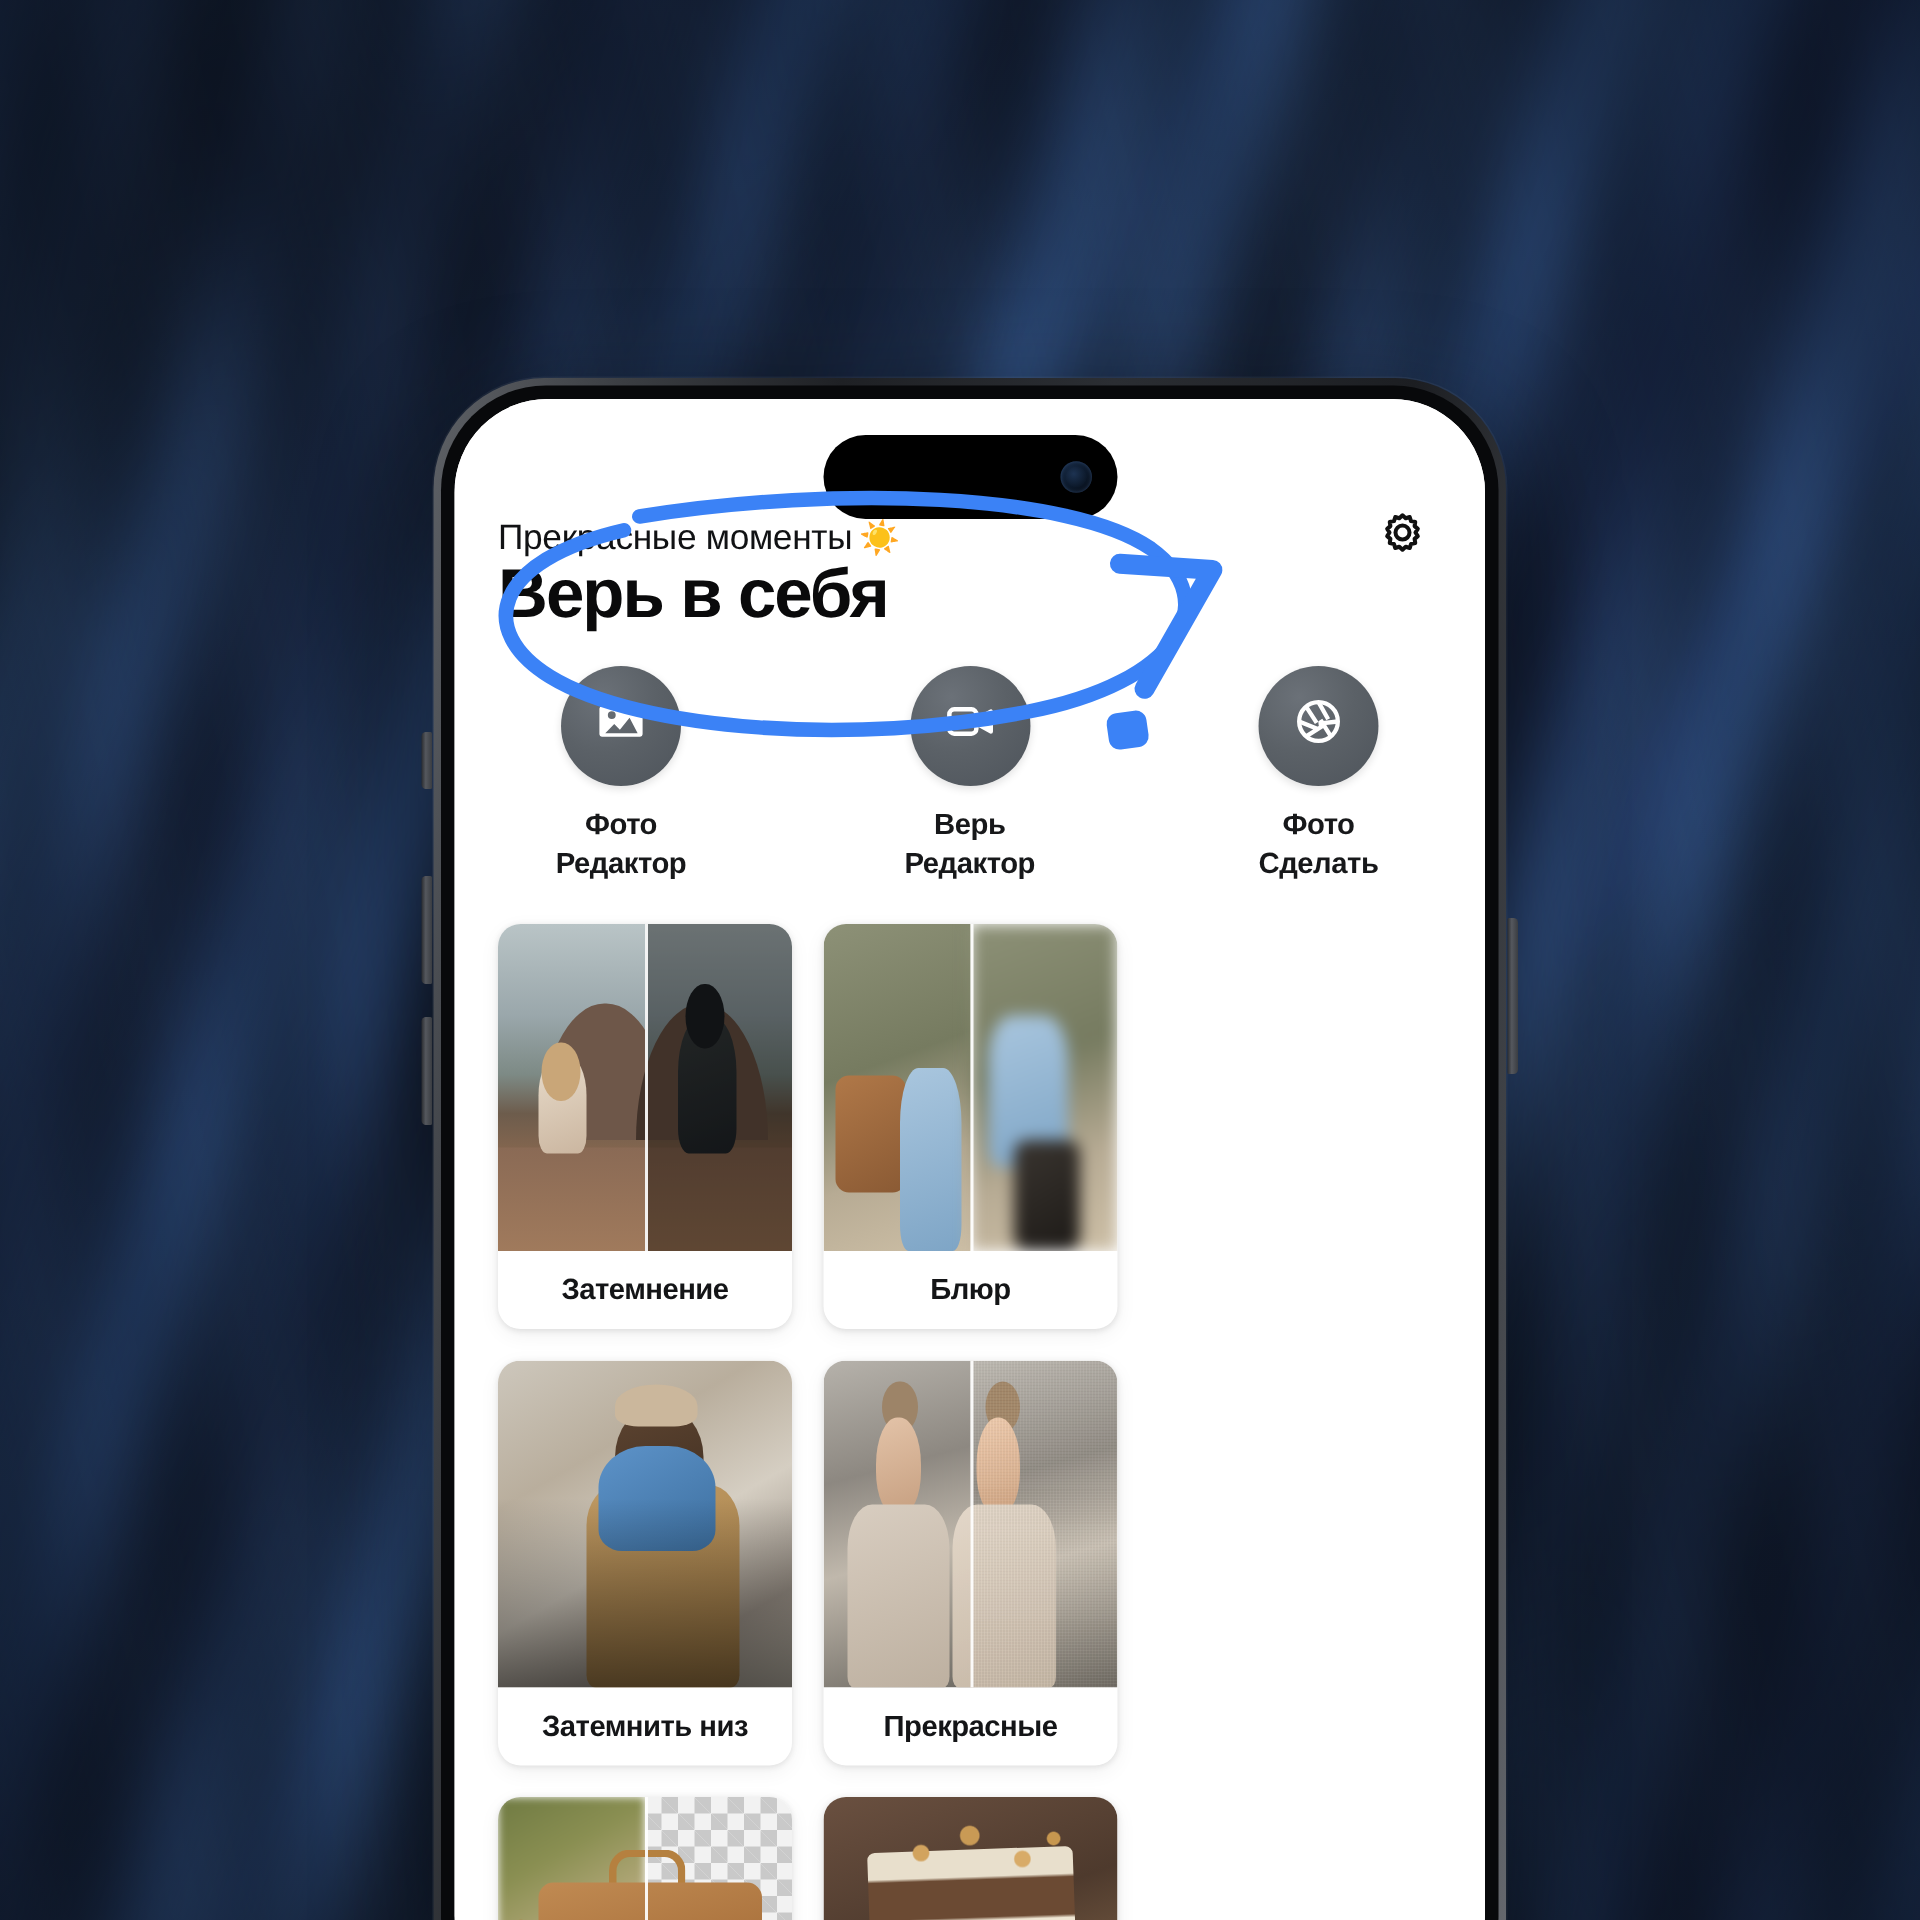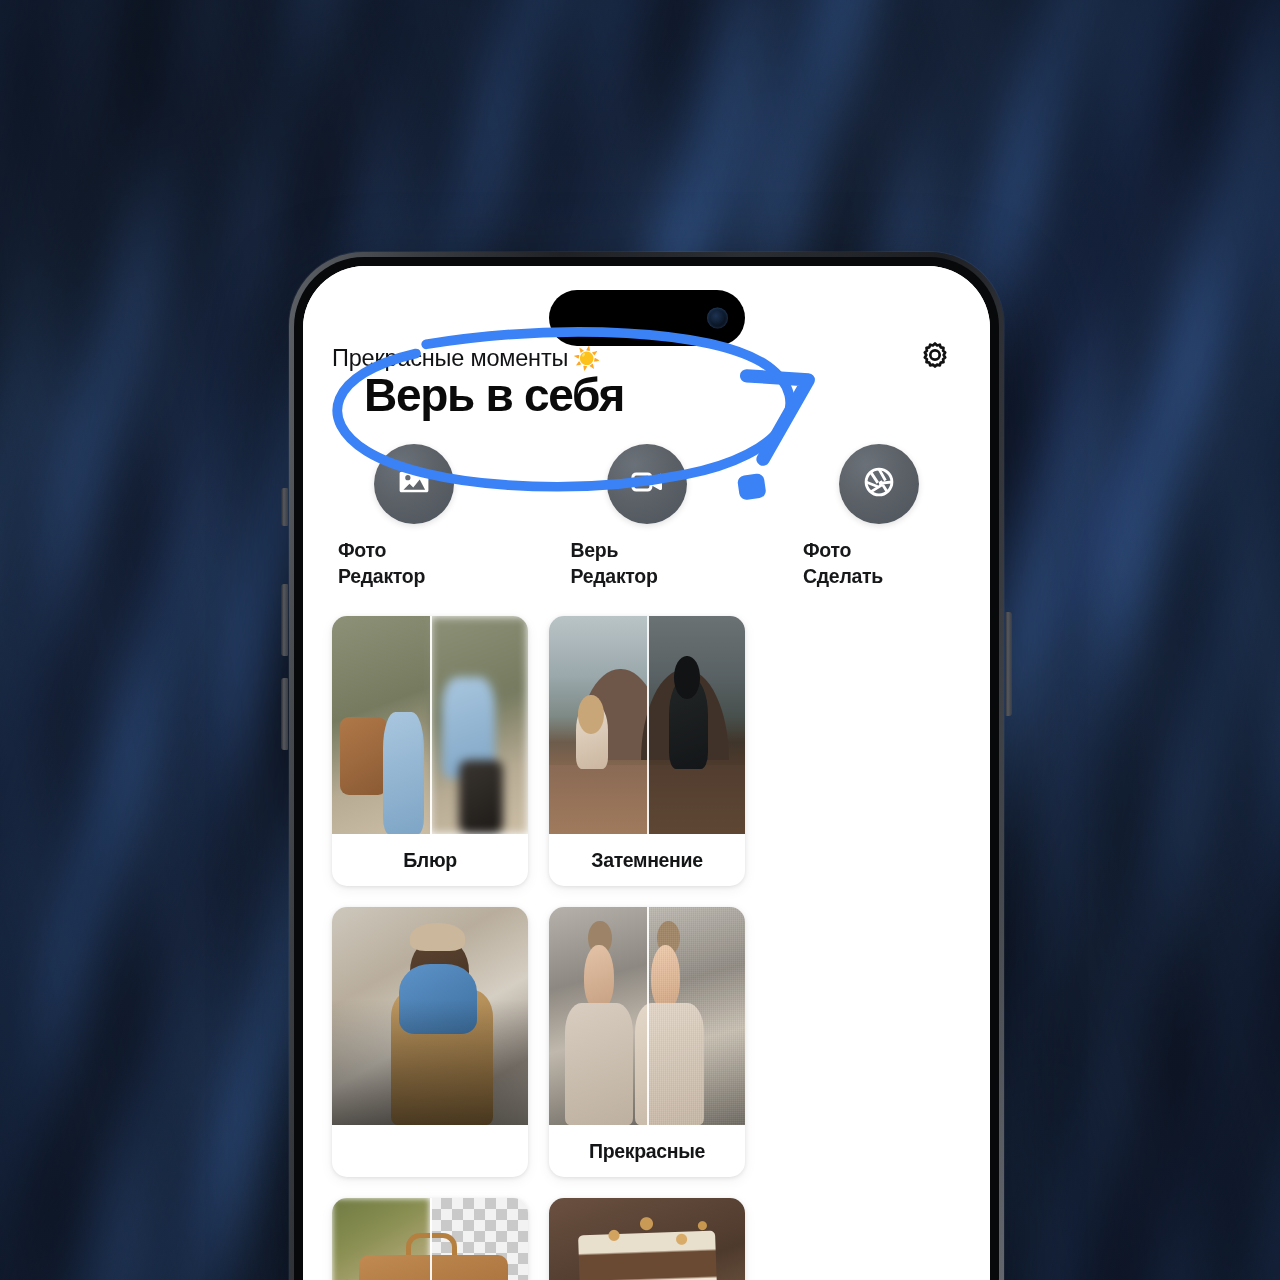--- a/index.html
+++ b/index.html
@@ -162,31 +162,30 @@
     margin-right: 4px;
   }
 
   #headline {
     margin-top: 14px;
     font-size: 46px;
     font-weight: bold;
     color: #0a0a0b;
     letter-spacing: -1.3px;
     line-height: 1.04;
-    margin-left: 32px;
   }
 
   
   #actions {
     display: flex;
     justify-content: space-between;
     margin-top: 24px;
     padding: 0 6px;
   }
-  .action { width: 152px; text-align: left; }
+  .action { width: 152px; text-align: center; }
   .action-circle {
     width: 80px; height: 80px;
     margin: 0 auto;
     border-radius: 50%;
     background: radial-gradient(circle at 34% 26%, #6b7178 0%, #5b6167 46%, #4e545b 100%);
     display: flex; align-items: center; justify-content: center;
     box-shadow: 0 2px 6px rgba(0,0,0,0.12);
   }
   .action-label {
     margin-top: 13px;
@@ -370,73 +369,74 @@
             </div>
 
           </div>
 
           <div id="grid-wrap">
 
             <div class="card">
               <div class="card-img">
                 <div class="card-half l">
                   <div class="ph">
-                    <div class="green-wall"></div>
-                    <div class="bag" style="left:8%; top:46%; width:48%; height:36%;"></div>
-                    <div class="jean" style="left:52%; top:44%; width:42%; height:56%;"></div>
-                  </div>
-                </div>
-                <div class="card-half r">
-                  <div class="ph blurred">
-                    <div class="green-wall"></div>
-                    <div class="jean" style="left:12%; top:28%; width:54%; height:46%;"></div>
-                    <div class="bag" style="left:30%; top:66%; width:44%; height:34%; background:linear-gradient(150deg,#3a3530,#1d1a17);"></div>
-                  </div>
-                </div>
-                <div class="split-line"></div>
-              </div>
-              <div class="card-label">Блюр</div>
-            </div>
-
-            <div class="card">
-              <div class="card-img">
-                <div class="card-half l">
-                  <div class="ph">
                     <div class="sunset-sky"></div>
                       <div class="hill"></div>
                       <div class="ground"></div>
                     <div class="fig" style="left:28%; width:32%; height:30%; background:linear-gradient(160deg,#e8dccb,#cbb6a0);"></div>
                     <div class="fig" style="left:30%; bottom:46%; width:26%; height:18%; background:#c9a678; border-radius:50%;"></div>
                   </div>
                 </div>
                 <div class="card-half r">
                   <div class="ph sunset-dark">
                     <div class="sunset-sky"></div>
                       <div class="hill" style="left:-6%;"></div>
                       <div class="ground"></div>
                     <div class="fig" style="left:22%; width:40%; height:42%; background:linear-gradient(160deg,#3b4040,#22262a);"></div>
                     <div class="fig" style="left:28%; bottom:62%; width:26%; height:20%; background:#1d2024; border-radius:50%;"></div>
                   </div>
                 </div>
                 <div class="split-line"></div>
               </div>
               <div class="card-label">Затемнение</div>
+            </div>
+
+            <div class="card">
+              <div class="card-img">
+                <div class="card-half l">
+                  <div class="ph">
+                    <div class="green-wall"></div>
+                    <div class="bag" style="left:8%; top:46%; width:48%; height:36%;"></div>
+                    <div class="jean" style="left:52%; top:44%; width:42%; height:56%;"></div>
+                  </div>
+                </div>
+                <div class="card-half r">
+                  <div class="ph blurred">
+                    <div class="green-wall"></div>
+                    <div class="jean" style="left:12%; top:28%; width:54%; height:46%;"></div>
+                    <div class="bag" style="left:30%; top:66%; width:44%; height:34%; background:linear-gradient(150deg,#3a3530,#1d1a17);"></div>
+                  </div>
+                </div>
+                <div class="split-line"></div>
+              </div>
+              <div class="card-label">Блюр</div>
             </div>
 
             <div class="card">
               <div class="card-img">
                 <div class="ph">
                   <div class="street"></div>
                   <div class="coat"></div>
                     <div class="hair"></div>
                     <div class="scarf"></div>
                     <div class="hat"></div>
                   <div class="darkbottom"></div>
                 </div>
               </div>
+              <div class="card-label">Затемнить низ</div>
             </div>
 
             <div class="card">
               <div class="card-img">
                 <div class="card-half l">
                   <div class="ph">
                     <div class="portrait-bg"></div>
                       <div class="bun"></div>
                       <div class="face"></div>
                       <div class="sweater"></div>

